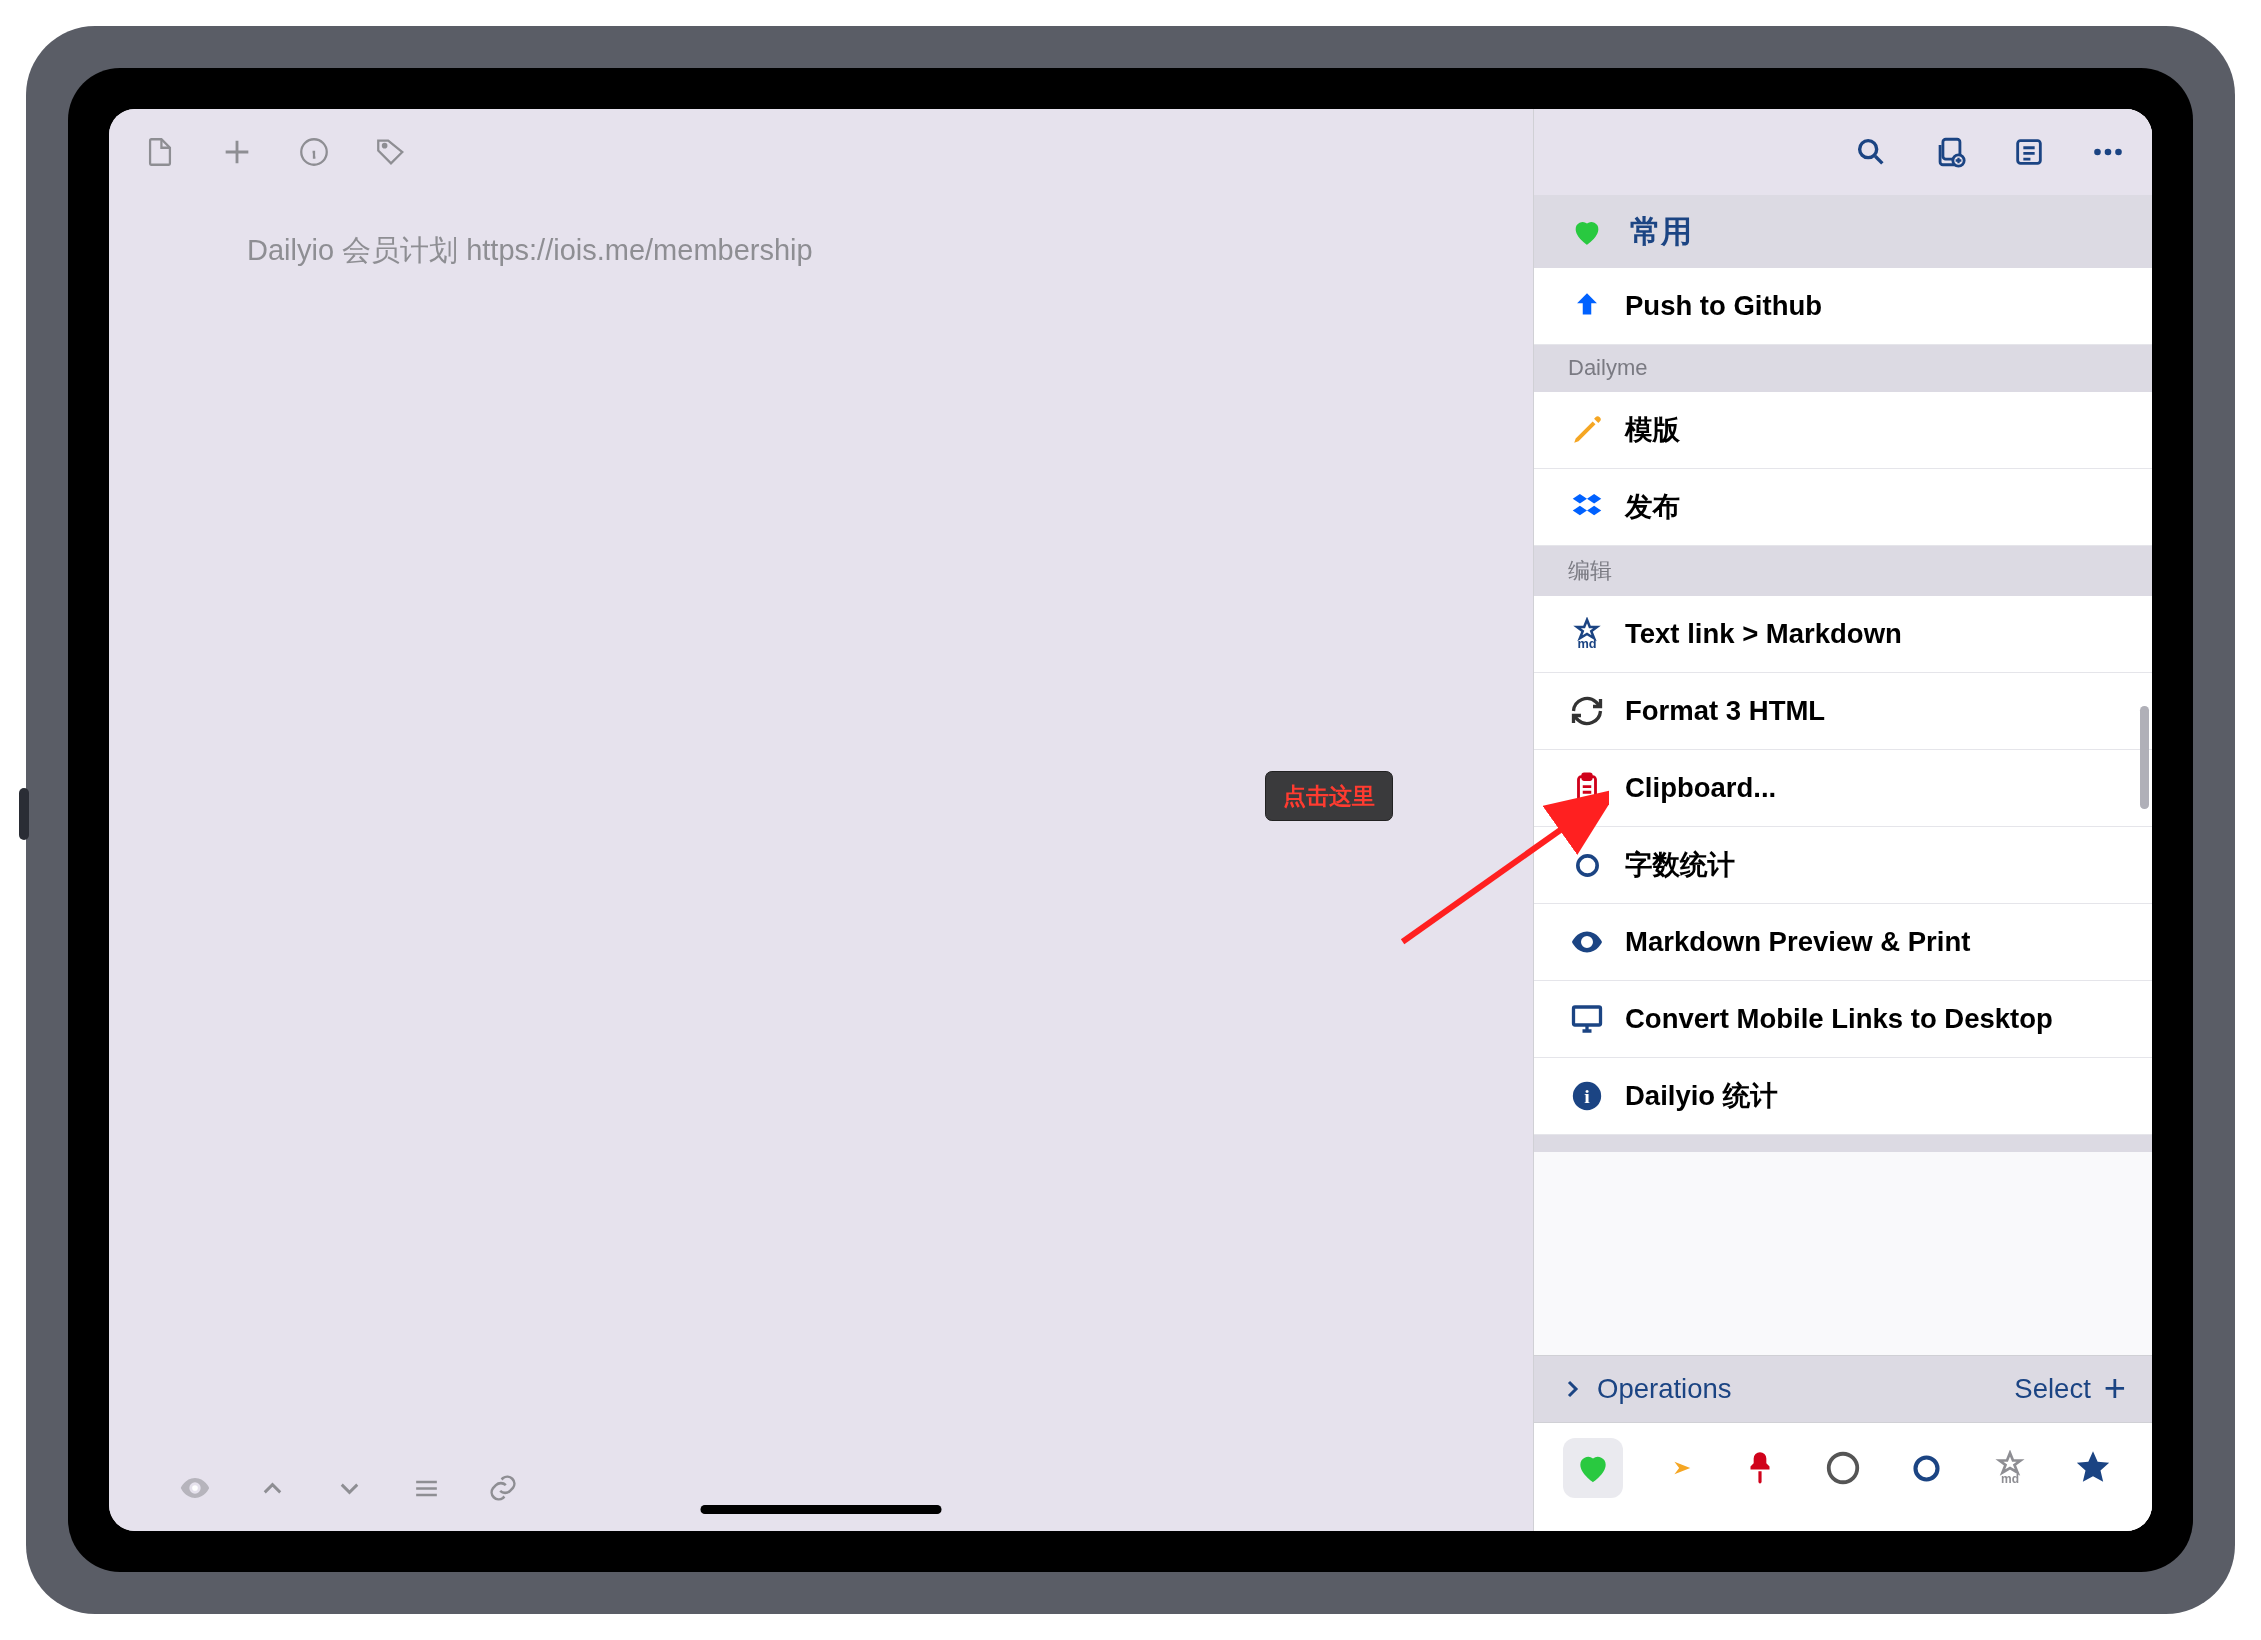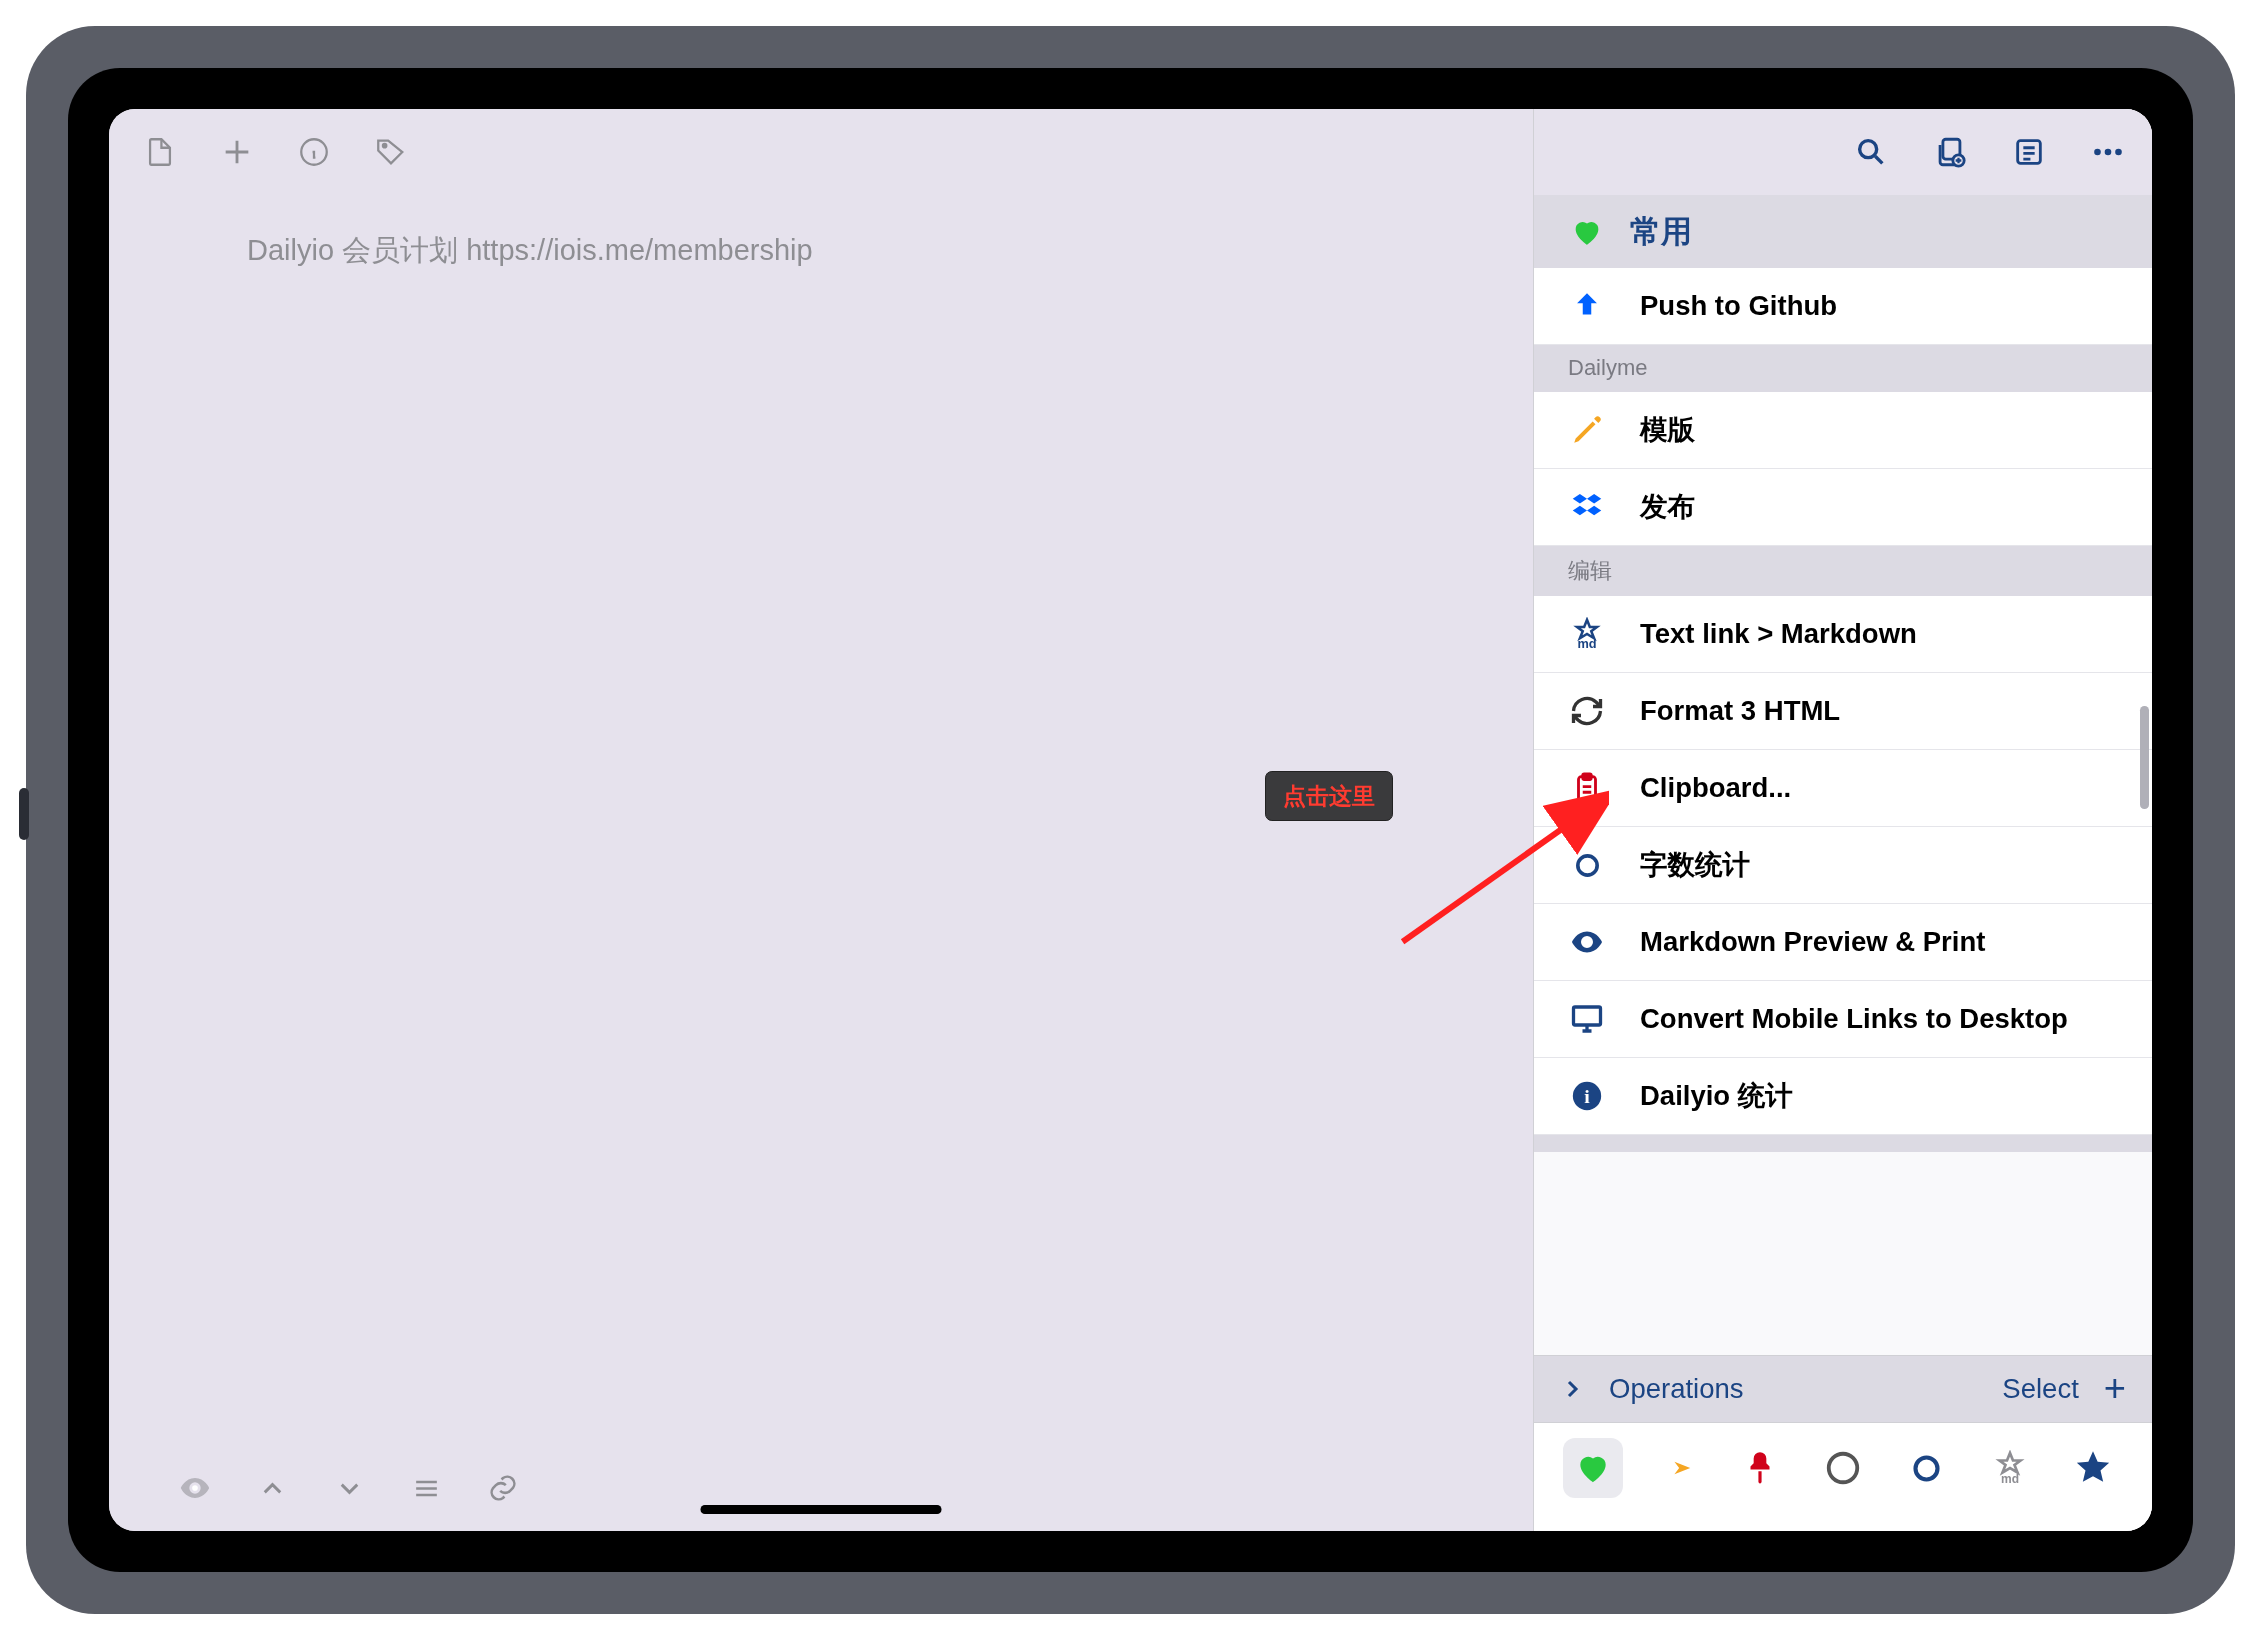--- a/index.html
+++ b/index.html
@@ -143,21 +143,21 @@
     font-weight: 400;
     font-size: 22px;
     padding: 10.3px 34px;
   }
   .action-item {
     background: #fff;
     border-bottom: 0.9px solid #e5e5ea;
     padding: 19px 34px;
     display: flex;
     align-items: center;
-    gap: 34px;
+    gap: 19px;
     font-size: 27.5px;
     font-weight: 600;
     color: #000;
     cursor: pointer;
   }
   .action-icon {
     width: 38px;
     height: 38px;
     display: flex;
     align-items: center;
@@ -176,21 +176,21 @@
     width: 8.6px;
     height: 103px;
     background: #b0b0b8;
     border-radius: 4.3px;
   }
   .operations-bar {
     background: #dcdae3;
     padding: 17px 26px;
     display: flex;
     align-items: center;
-    gap: 25px;
+    gap: 13px;
     font-size: 27.5px;
     color: #1b4483;
     border-top: 0.9px solid #d0d0d5;
   }
   .operations-bar .spacer { flex: 1; }
   .tab-bar {
     background: #fff;
     border-top: 0.9px solid #d0d0d5;
     padding: 15.5px 17px 33px 17px;
     display: flex;

